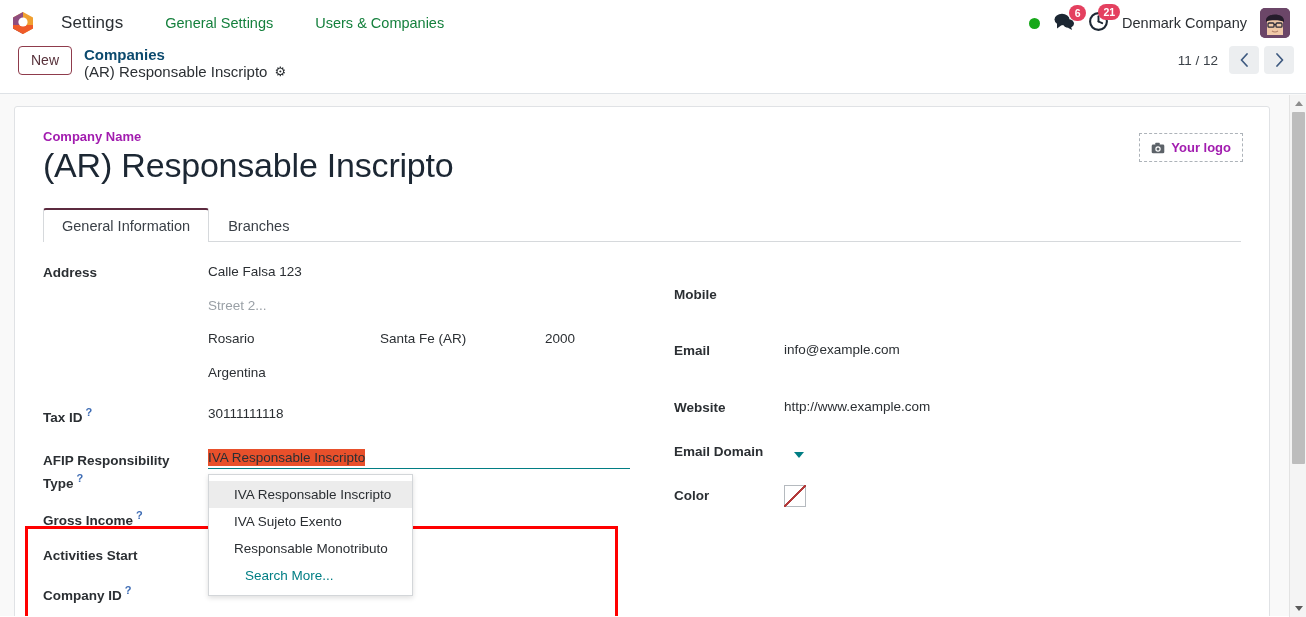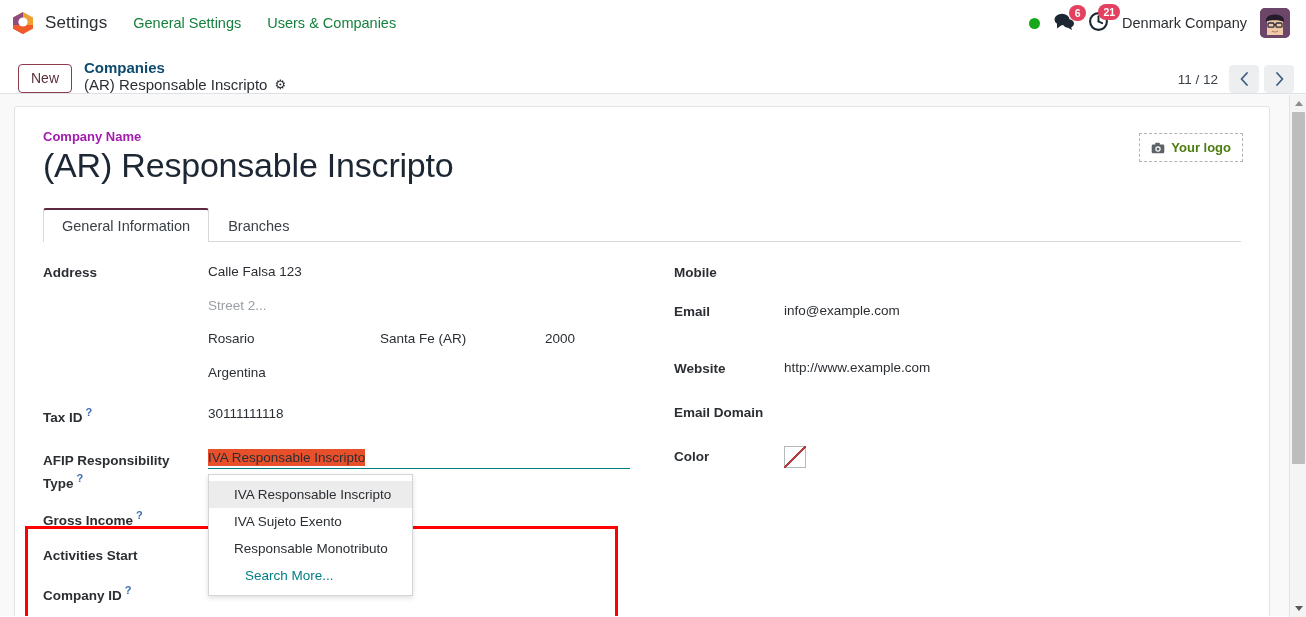--- a/index.html
+++ b/index.html
@@ -13,20 +13,21 @@
   }
 
   
   .navbar {
     height: 46px;
     display: flex;
     align-items: center;
     padding: 0 12px 0 10px;
     background: #ffffff;
     position: relative;
+    gap: 16px;
   }
   .brand-logo {
     width: 26px; height: 26px;
     margin-right: 9px;
     position: relative;
     flex: 0 0 auto;
   }
   .nav-title {
     font-size: 17px;
     font-weight: 400;
@@ -78,21 +79,21 @@
     background: #6b4668;
     position: relative;
     overflow: hidden;
     flex: 0 0 auto;
   }
 
   
   .control-panel {
     height: 48px;
     display: flex;
-    align-items: flex-end;
+    align-items: flex-start;
     padding: 0 12px 0 18px;
     background: #ffffff;
     border-bottom: 1px solid #dee2e6;
     position: relative;
   }
   .btn-new {
     border: 1px solid #8f3b4c;
     color: #58323b;
     background: #fff;
     font-size: 14px;
@@ -149,21 +150,21 @@
     border-radius: 3px;
     height: 520px;
     padding: 22px 28px 0 28px;
     position: relative;
     width: 1256px;
   }
   .logo-box {
     position: absolute;
     top: 26px; right: 26px;
     border: 1px dashed #adb3b9;
-    color: #4d7c0f;
+    color: #a21caf;
     font-size: 13px;
     font-weight: 700;
     padding: 6px 11px;
     display: flex; align-items: center; gap: 6px;
     cursor: pointer;
     background: #fff;
   }
   .field-label-top { font-size: 13px; font-weight: 700; color: #a21caf; margin-bottom: 2px; }
   .company-title {
     font-size: 34px;
@@ -513,25 +514,25 @@
         <div class="frow" style="margin-top:15px">
           <div class="flabel">
             <span>Company ID</span><span class="help-q">?</span>
           </div>
           <div class="fval"></div>
         </div>
 
       </div>
 
       <div class="col right">
-        <div class="frow" style="">
+        <div class="frow" style="margin-top:22px">
           <div class="flabel" style="width:110px;flex:0 0 110px">Mobile</div>
           <div class="fval"></div>
         </div>
-        <div class="frow" style="margin-top:17px">
+        <div class="frow" style="margin-top:34px">
           <div class="flabel" style="width:110px;flex:0 0 110px">Email</div>
           <div class="fval">info@example.com</div>
         </div>
         <div class="frow" style="margin-top:35px">
           <div class="flabel" style="width:110px;flex:0 0 110px">Website</div>
           <div class="fval">http://www.example.com</div>
         </div>
         <div class="frow" style="margin-top:22px">
           <div class="flabel" style="width:110px;flex:0 0 110px">Email Domain</div>
           <div class="fval"></div>

